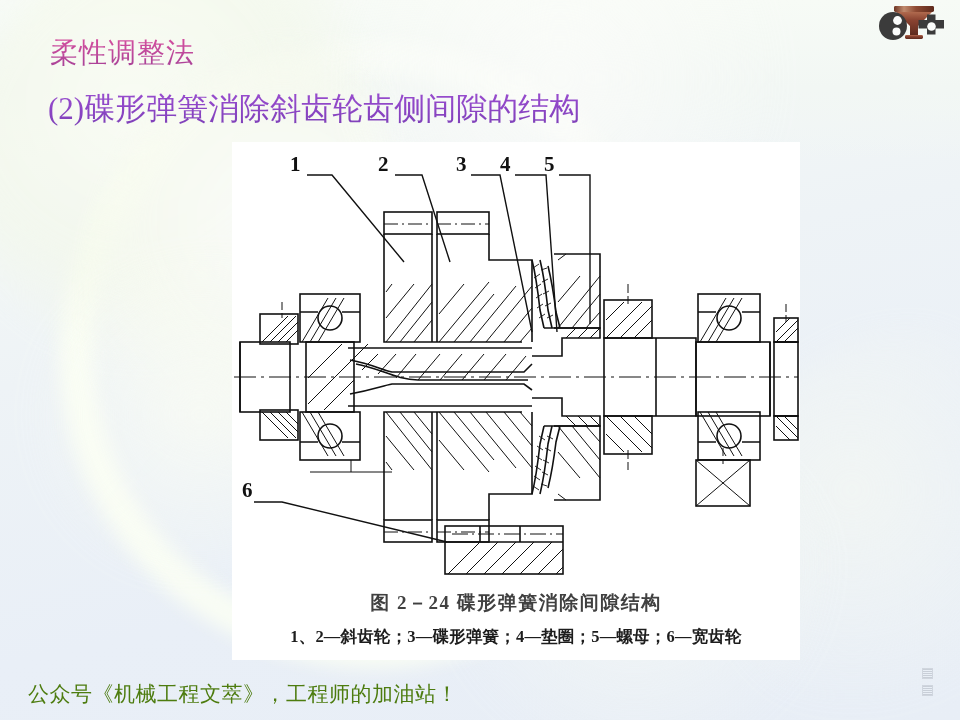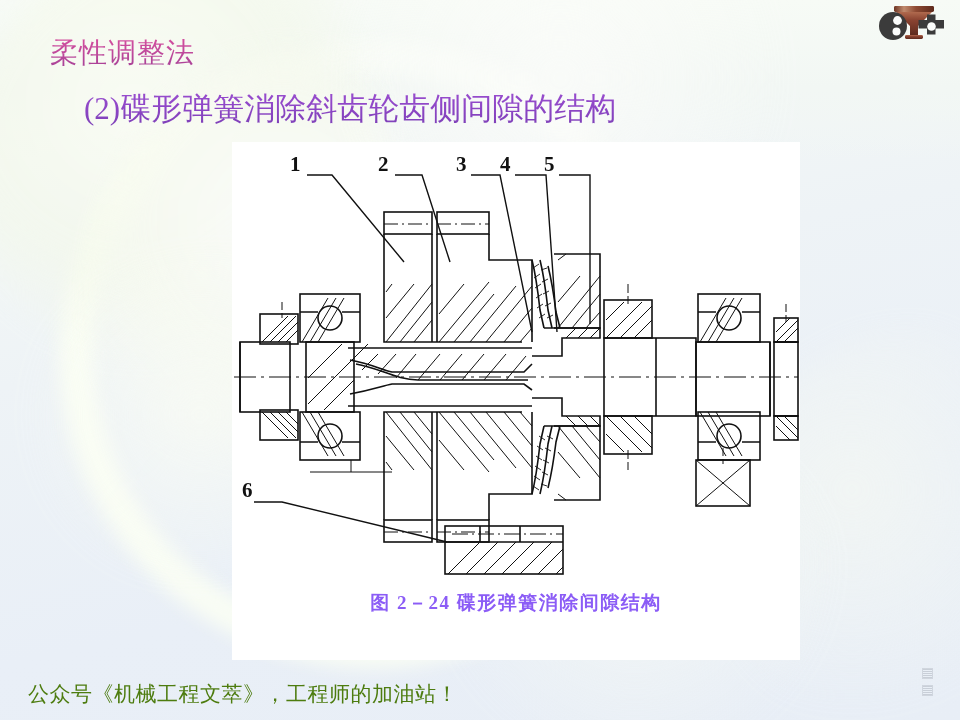--- a/index.html
+++ b/index.html
@@ -87,21 +87,20 @@
     left: 48px; top: 88px;
     font-size: 31px;
     letter-spacing: 0px;
     color: #8e44c8;
     background: linear-gradient(180deg, #9b4fd0 0%, #8e46c6 45%, #7a3fb5 100%);
     -webkit-background-clip: text;
     background-clip: text;
     -webkit-text-fill-color: transparent;
     white-space: nowrap;
     font-family: "Liberation Serif", "DejaVu Serif", serif;
-    margin-left: 36px;
   }
 
   
   #logo {
     position: absolute;
     left: 874px; top: 2px;
     width: 76px; height: 42px;
   }
 
   
@@ -114,21 +113,21 @@
   }
   #figure-svg { display: block; }
 
   .fig-caption {
     position: absolute;
     left: 0; top: 448px;
     width: 568px;
     text-align: center;
     font-size: 19px;
     font-weight: bold;
-    color: #8b5cf6;
+    color: #404040;
     letter-spacing: 1.5px;
     font-family: "Liberation Serif", "DejaVu Serif", serif;
   }
   .fig-legend {
     position: absolute;
     left: 0; top: 484px;
     width: 568px;
     text-align: center;
     font-size: 16.5px;
     font-weight: bold;
@@ -494,20 +493,21 @@
         <text x="146" y="29">2</text>
         <text x="224" y="29">3</text>
         <text x="268" y="29">4</text>
         <text x="312" y="29">5</text>
         <text x="10" y="355">6</text>
       </g>
     </svg>
 
     <div class="fig-caption">图 2－24   碟形弹簧消除间隙结构</div>
 
+    <div class="fig-legend">1、2—斜齿轮；3—碟形弹簧；4—垫圈；5—螺母；6—宽齿轮</div>
   </div>
 
   <div id="footer-text">公众号《机械工程文萃》，工程师的加油站！</div>
 
   <div id="corner-mark">
     <div></div>
       <div></div>
   </div>
 
 </div>

